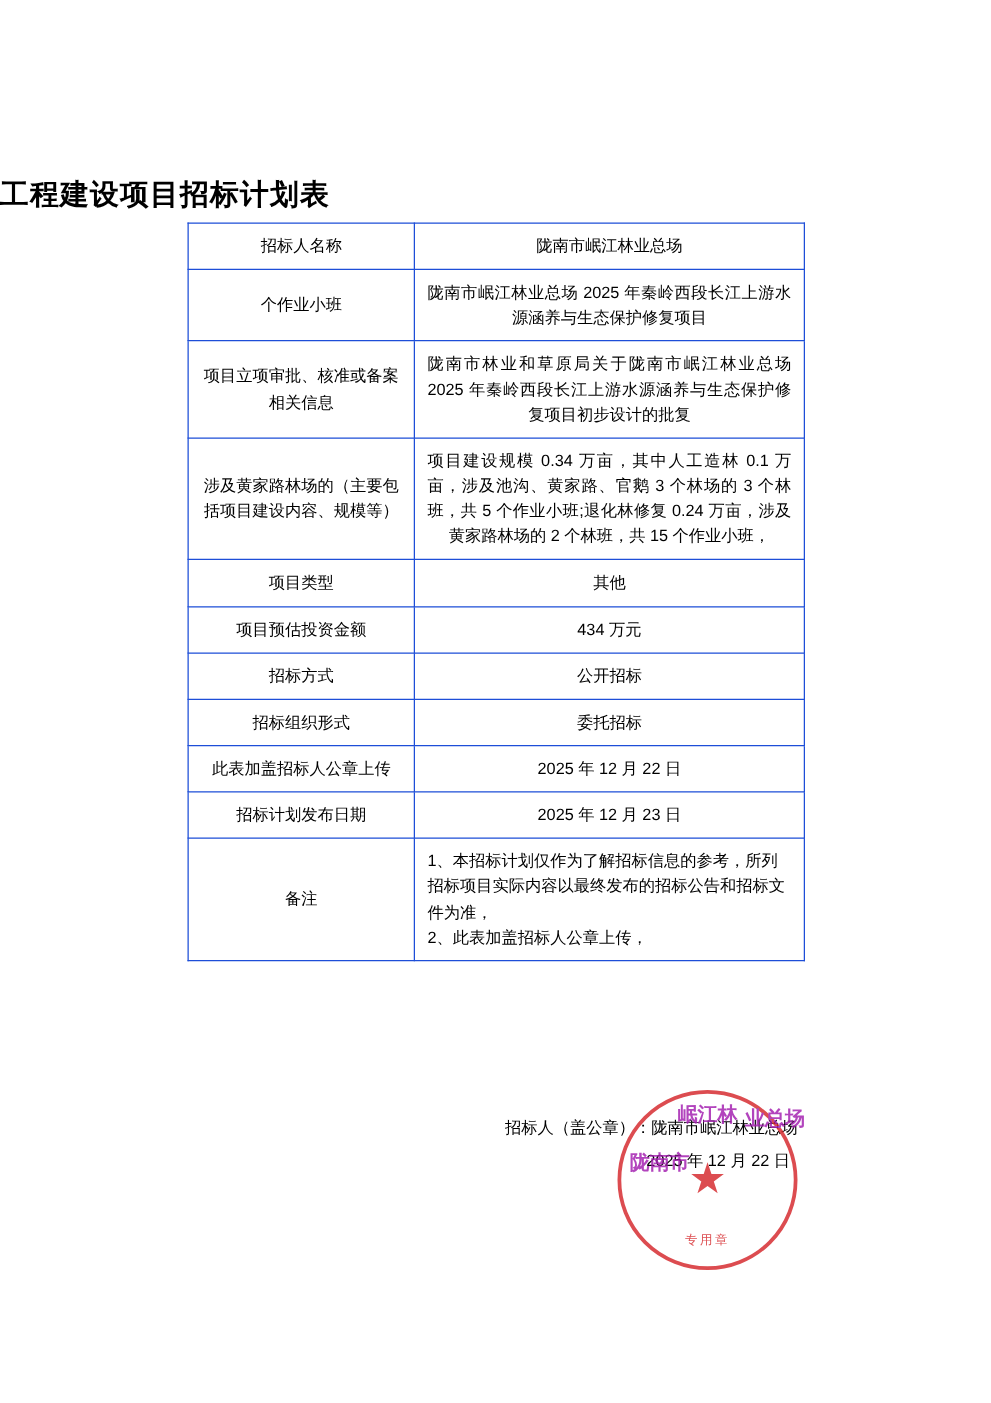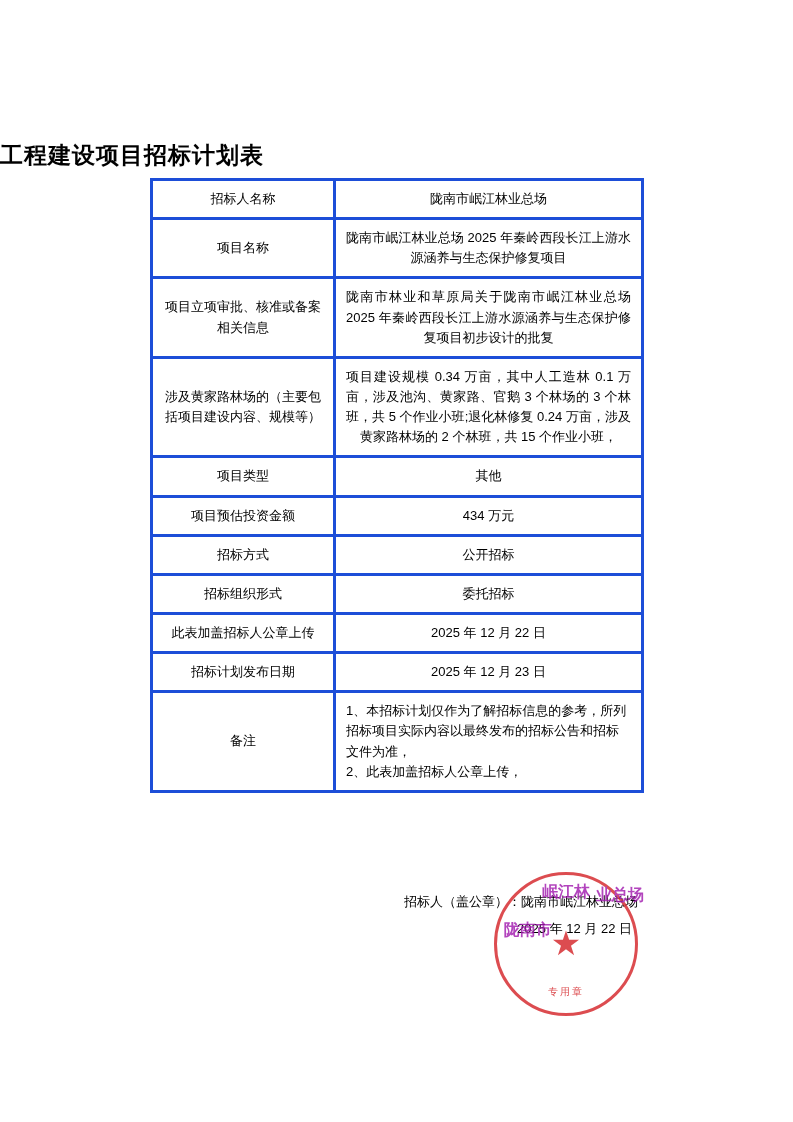--- a/index.html
+++ b/index.html
@@ -34,21 +34,21 @@
   }
   table.main {
     position: absolute;
     top: 178px;
     left: 150px;
     width: 494px;
     border-collapse: collapse;
     table-layout: fixed;
   }
   table.main td {
-    border: 3px solid #1d4ed8;
+    border: 1px solid #1d4ed8;
     vertical-align: middle;
     padding: 8px 10px;
     font-size: 13px;
     line-height: 1.55;
   }
   td.label {
     width: 160px;
     text-align: center;
     font-family: "Liberation Sans", "DejaVu Sans", sans-serif;
     font-size: 13px;
@@ -138,21 +138,21 @@
 
   <div class="doc-title">工程建设项目招标计划表</div>
 
   <table class="main">
     <tbody>
       <tr>
         <td class="label">招标人名称</td>
         <td class="value">陇南市岷江林业总场</td>
       </tr>
       <tr>
-        <td class="label">项目名称</td>
+        <td class="label">个作业小班</td>
         <td class="value justify">陇南市岷江林业总场 2025 年秦岭西段长江上游水源涵养与生态保护修复项目</td>
       </tr>
       <tr>
         <td class="label">项目立项审批、核准或备案相关信息</td>
         <td class="value justify">陇南市林业和草原局关于陇南市岷江林业总场 2025 年秦岭西段长江上游水源涵养与生态保护修复项目初步设计的批复</td>
       </tr>
       <tr>
         <td class="label">涉及黄家路林场的（主要包括项目建设内容、规模等）</td>
         <td class="value justify">项目建设规模 0.34 万亩，其中人工造林 0.1 万亩，涉及池沟、黄家路、官鹅 3 个林场的 3 个林班，共 5 个作业小班;退化林修复 0.24 万亩，涉及黄家路林场的 2 个林班，共 15 个作业小班，</td>
       </tr>

